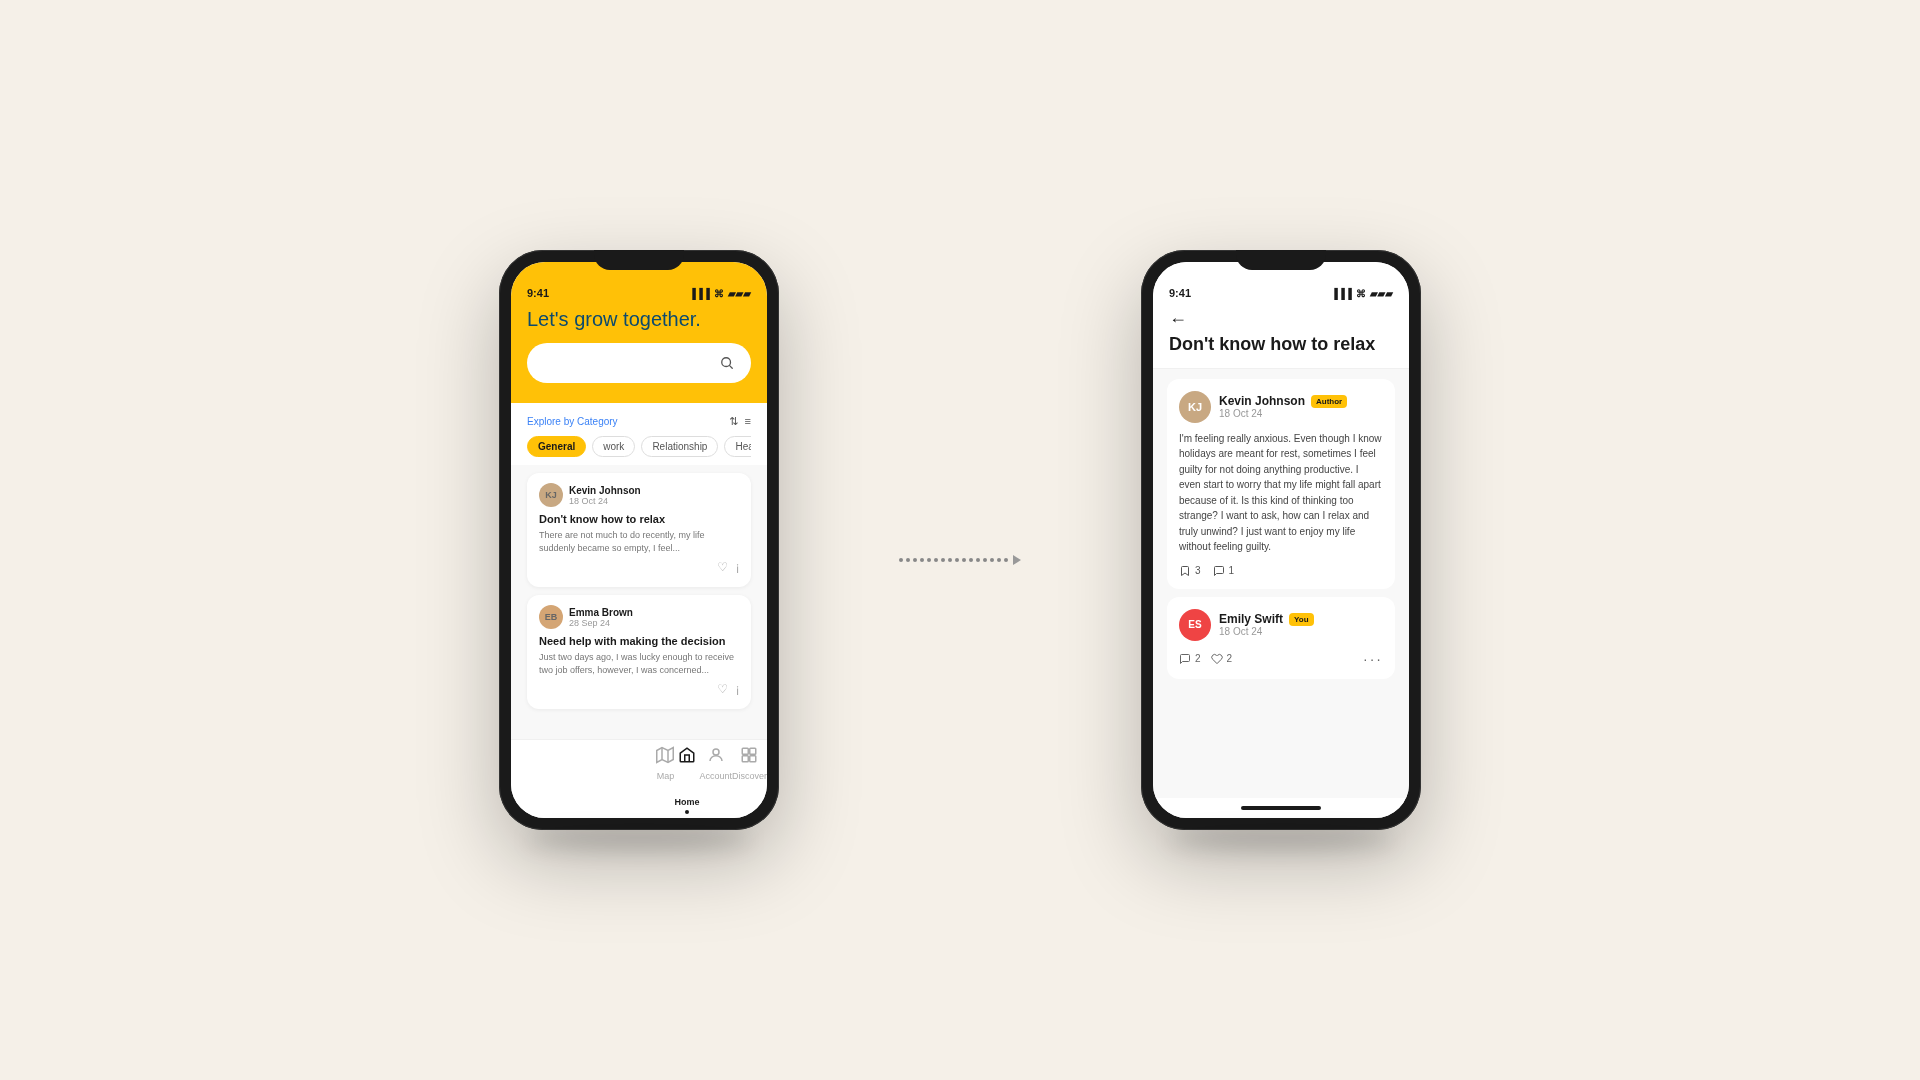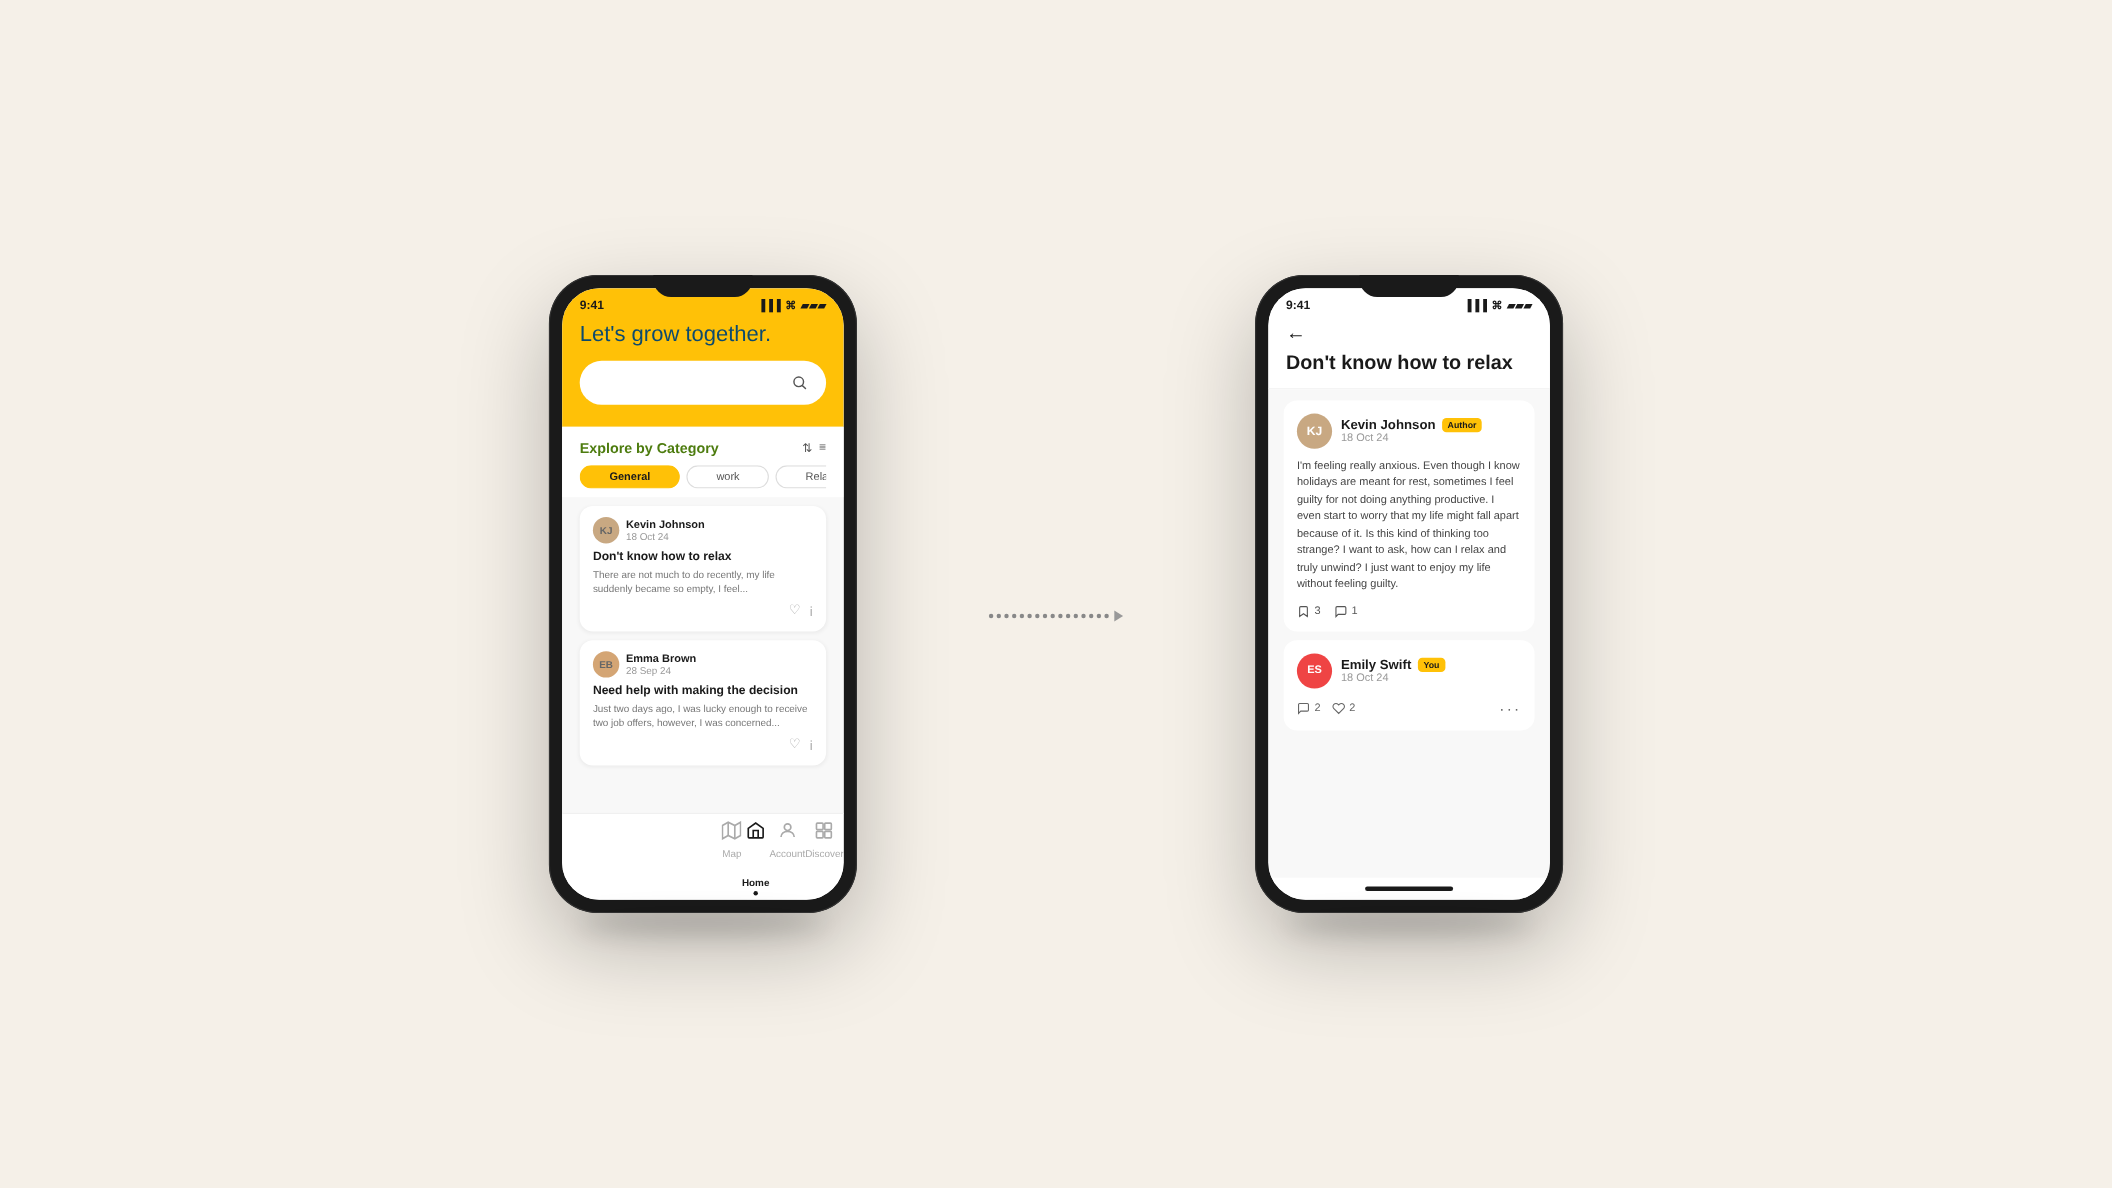--- a/index.html
+++ b/index.html
@@ -51,20 +51,21 @@
     
     .status-bar {
       display: flex;
       justify-content: space-between;
       align-items: center;
       padding: 8px 16px 4px;
       font-size: 11px;
       font-weight: 600;
       position: relative;
       z-index: 50;
+      margin-top: 15px;
     }
 
     .status-bar.dark { color: #1a1a1a; }
     .status-bar.light { color: #1a1a1a; }
 
     .status-icons {
       display: flex;
       align-items: center;
       gap: 4px;
       font-size: 10px;
@@ -125,39 +126,39 @@
     }
 
     .category-title-row {
       display: flex;
       justify-content: space-between;
       align-items: center;
       margin-bottom: 8px;
     }
 
     .category-title {
-      font-size: 13px;
-      font-weight: 700;
-      color: #4d7c0f;
+      font-size: 10px;
+      font-weight: 400;
+      color: #3b82f6;
     }
 
     .category-icons {
       display: flex;
       gap: 6px;
       color: #555;
     }
 
     .category-chips {
       display: flex;
       gap: 6px;
       overflow: hidden;
     }
 
     .chip {
-      padding: 4px 26px;
+      padding: 4px 10px;
       border-radius: 20px;
       font-size: 10px;
       font-weight: 500;
       border: 1px solid #ddd;
       background: #fff;
       color: #555;
       white-space: nowrap;
       cursor: pointer;
     }
 

